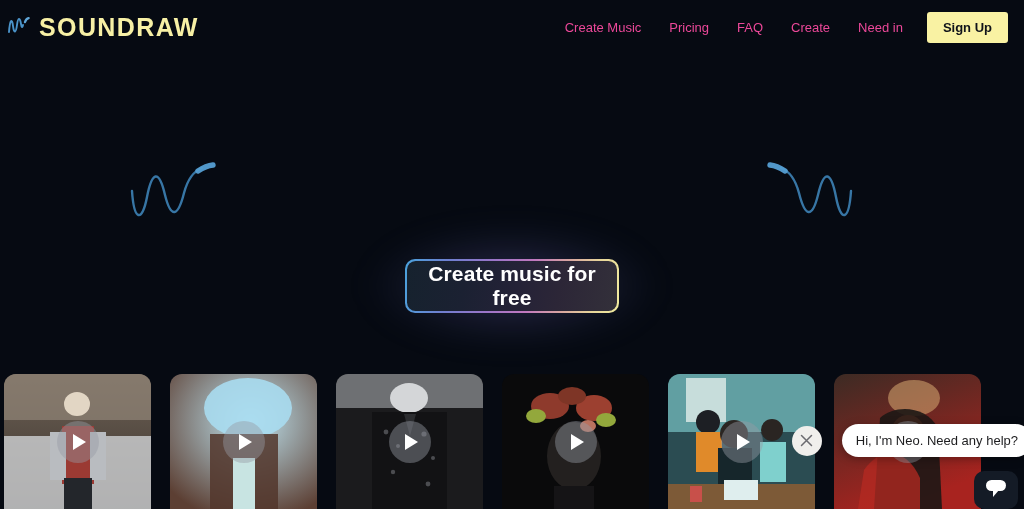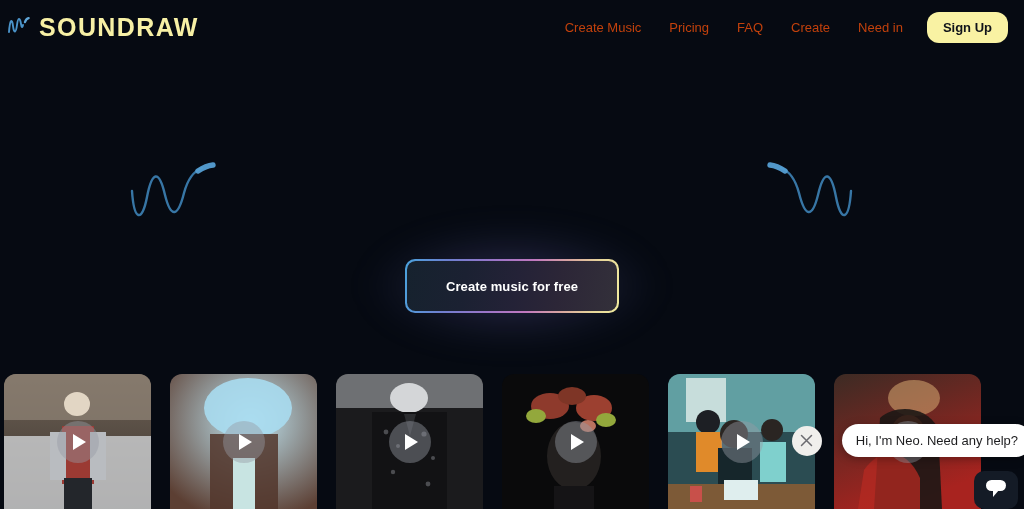--- a/index.html
+++ b/index.html
@@ -50,34 +50,34 @@
   }
 
   .nav {
     margin-left: auto;
     margin-right: 16px;
     display: flex;
     align-items: center;
     gap: 0;
   }
   .nav-link {
-    color: #c2410c;
+    color: #ec4899;
     font-size: 13px;
     padding: 6px 14px;
     white-space: nowrap;
     cursor: pointer;
     line-height: 1;
   }
   .signup-btn {
     background: #f9f2a3;
     color: #10131a;
     font-size: 13px;
     font-weight: 700;
     border: none;
-    border-radius: 12px;
+    border-radius: 3px;
     padding: 9px 16px;
     margin-left: 10px;
     cursor: pointer;
     font-family: inherit;
     line-height: 1;
   }
 
   
   .hero {
     position: absolute;
@@ -174,21 +174,21 @@
         #1b2132 28%,
         #242237 52%,
         #2c2637 72%,
         #33303a 100%);
     display: flex;
     align-items: center;
     justify-content: center;
   }
   .cta-label {
     color: #ffffff;
-    font-size: 13px;
+    font-size: 21px;
     font-weight: 700;
     letter-spacing: 0.1px;
   }
 
   
   .strip {
     position: absolute;
     top: 374px;
     left: 0;
     width: 1024px;

